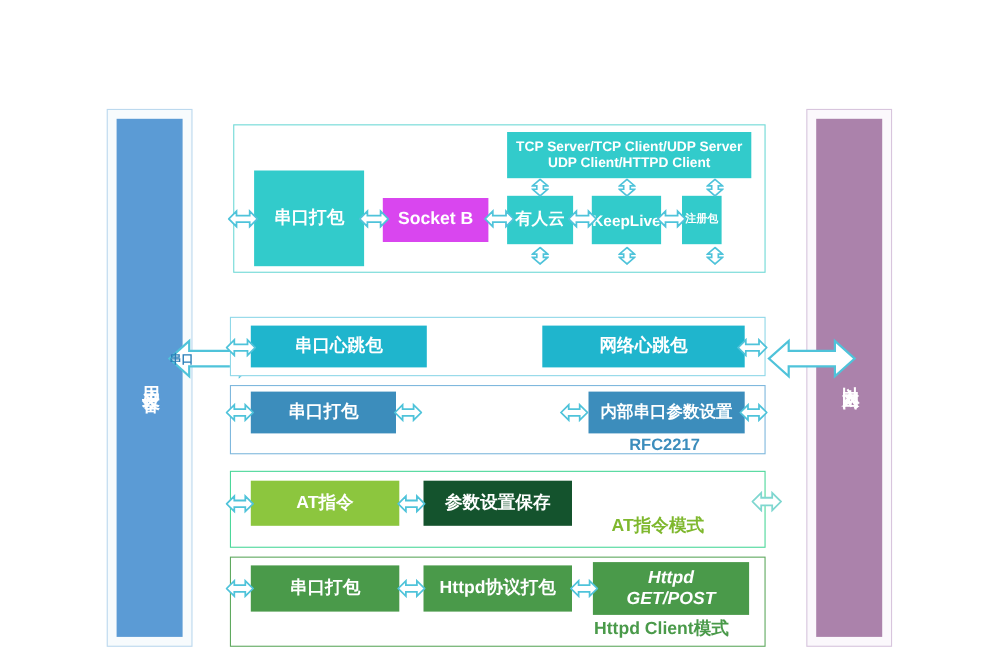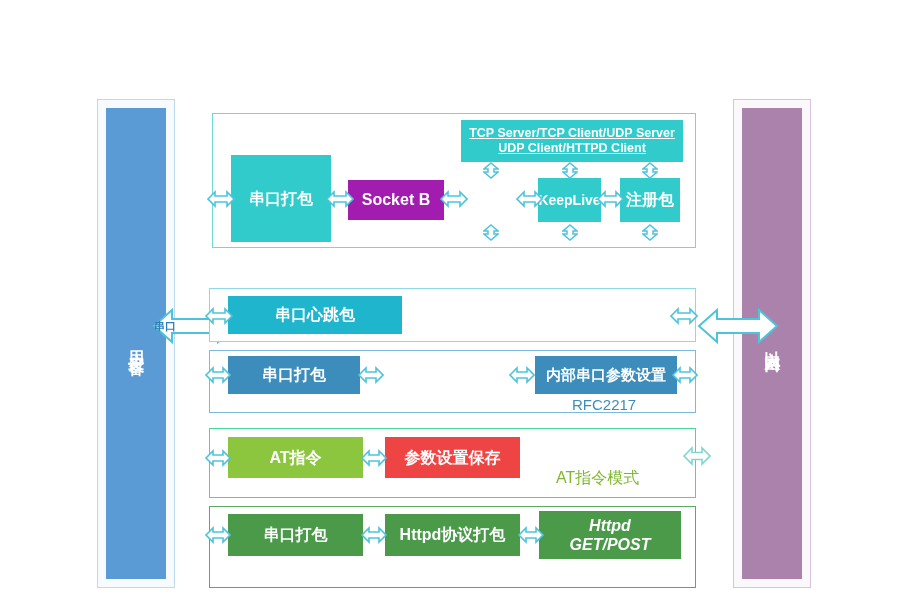--- a/index.html
+++ b/index.html
@@ -58,21 +58,21 @@
     line-height: 1.2;
   }
 
   
   .harrow, .varrow { position: absolute; }
   .harrow svg, .varrow svg { display: block; }
 
   
   .caption {
     position: absolute;
-    font-weight: normal;
+    font-weight: bold;
     white-space: nowrap;
   }
 
   .serial-tag {
     position: absolute;
     color: #2a7fb8;
     font-size: 11px;
     font-weight: bold;
     white-space: nowrap;
   }
@@ -107,38 +107,41 @@
 
   <div class="harrow" style="left:697px; top:305px; width:82px; height:42px;">
     <svg width="82" height="42" viewBox="0 0 82 42">
       <polygon points="2,21 20,5 20,14 62,14 62,5 80,21 62,37 62,28 20,28 20,37" fill="#ffffff" stroke="#4fc3da" stroke-width="2"></polygon>
     </svg>
   </div>
 
   <div class="panel" style="left:212px; top:113px; width:484px; height:135px;"></div>
 
   <div class="box" style="left:461px; top:120px; width:222px; height:42px; background:#32cbcb; font-size:12.5px;">
-    <span style="white-space:pre-line;text-decoration:underline;">TCP Server/TCP Client/UDP Server
+    <span style="white-space:pre-line;">TCP Server/TCP Client/UDP Server
 UDP Client/HTTPD Client</span>
   </div>
 
   <div class="box" style="left:231px; top:155px; width:100px; height:87px; background:#32cbcb; font-size:16px;">
     <span>串口打包</span>
   </div>
 
-  <div class="box" style="left:348px; top:180px; width:96px; height:40px; background:#a21caf; font-size:16px;">
+  <div class="box" style="left:348px; top:180px; width:96px; height:40px; background:#d946ef; font-size:16px;">
     <span>Socket B</span>
   </div>
 
+  <div class="box" style="left:461px; top:178px; width:60px; height:44px; background:#32cbcb; font-size:15px;">
+    <span>有人云</span>
+  </div>
 
   <div class="box" style="left:538px; top:178px; width:63px; height:44px; background:#32cbcb; font-size:14px;">
     <span>KeepLive</span>
   </div>
 
-  <div class="box" style="left:620px; top:178px; width:60px; height:44px; background:#32cbcb; font-size:16px;">
+  <div class="box" style="left:620px; top:178px; width:36px; height:44px; background:#32cbcb; font-size:10px;">
     <span>注册包</span>
   </div>
 
   <div class="harrow" style="left:207px; top:190px;">
     <svg width="28" height="18" viewBox="0 0 28 18">
       <polygon points="1,9 8,2 8,6 20,6 20,2 27,9 20,16 20,12 8,12 8,16" fill="#ffffff" stroke="#4fc3da" stroke-width="1.6"></polygon>
     </svg>
   </div>
   <div class="harrow" style="left:326px; top:190px;">
     <svg width="28" height="18" viewBox="0 0 28 18">
@@ -188,24 +191,27 @@
     </svg>
   </div>
   <div class="varrow" style="left:642px; top:224px;">
     <svg width="16" height="17" viewBox="0 0 16 17">
       <polygon points="8,1 15,7 11,7 11,10 15,10 8,16 1,10 5,10 5,7 1,7" fill="#ffffff" stroke="#4fc3da" stroke-width="1.5"></polygon>
     </svg>
   </div>
 
   <div class="panel teal2" style="left:209px; top:288px; width:487px; height:54px;"></div>
 
-  <div class="box" style="left:228px; top:296px; width:174px; height:38px; background:#1fb5cd; font-size:16px;font-family:Liberation Serif, serif;">
+  <div class="box" style="left:228px; top:296px; width:160px; height:38px; background:#1fb5cd; font-size:16px;font-family:Liberation Serif, serif;">
     <span>串口心跳包</span>
   </div>
 
+  <div class="box" style="left:493px; top:296px; width:184px; height:38px; background:#1fb5cd; font-size:16px;">
+    <span>网络心跳包</span>
+  </div>
 
   <div class="harrow" style="left:205px; top:307px;">
     <svg width="28" height="18" viewBox="0 0 28 18">
       <polygon points="1,9 8,2 8,6 20,6 20,2 27,9 20,16 20,12 8,12 8,16" fill="#ffffff" stroke="#4fc3da" stroke-width="1.6"></polygon>
     </svg>
   </div>
   <div class="harrow" style="left:670px; top:307px;">
     <svg width="28" height="18" viewBox="0 0 28 18">
       <polygon points="1,9 8,2 8,6 20,6 20,2 27,9 20,16 20,12 8,12 8,16" fill="#ffffff" stroke="#4fc3da" stroke-width="1.6"></polygon>
     </svg>
@@ -244,21 +250,21 @@
       <polygon points="1,9 8,2 8,6 18,6 18,2 25,9 18,16 18,12 8,12 8,16" fill="#ffffff" stroke="#4fc3da" stroke-width="1.6"></polygon>
     </svg>
   </div>
 
   <div class="panel green" style="left:209px; top:428px; width:487px; height:70px;"></div>
 
   <div class="box" style="left:228px; top:437px; width:135px; height:41px; background:#8cc63e; font-size:16px;">
     <span>AT指令</span>
   </div>
 
-  <div class="box" style="left:385px; top:437px; width:135px; height:41px; background:#ef4444; font-size:16px;">
+  <div class="box" style="left:385px; top:437px; width:135px; height:41px; background:#14532d; font-size:16px;">
     <span>参数设置保存</span>
   </div>
 
   <div class="caption" style="left:556px; top:468px; font-size:16px; color:#7fb82e;">AT指令模式</div>
 
   <div class="harrow" style="left:205px; top:449px;">
     <svg width="26" height="18" viewBox="0 0 26 18">
       <polygon points="1,9 8,2 8,6 18,6 18,2 25,9 18,16 18,12 8,12 8,16" fill="#ffffff" stroke="#4fc3da" stroke-width="1.6"></polygon>
     </svg>
   </div>
@@ -281,20 +287,21 @@
 
   <div class="box" style="left:385px; top:514px; width:135px; height:42px; background:#4a9a4a; font-size:16px;">
     <span>Httpd协议打包</span>
   </div>
 
   <div class="box" style="left:539px; top:511px; width:142px; height:48px; background:#4a9a4a; font-size:16px;font-style:italic;">
     <span style="white-space:pre-line;">Httpd
 GET/POST</span>
   </div>
 
+  <div class="caption" style="left:540px; top:561px; font-size:16px; color:#4a9a4a;">Httpd Client模式</div>
 
   <div class="harrow" style="left:205px; top:526px;">
     <svg width="26" height="18" viewBox="0 0 26 18">
       <polygon points="1,9 8,2 8,6 18,6 18,2 25,9 18,16 18,12 8,12 8,16" fill="#ffffff" stroke="#4fc3da" stroke-width="1.6"></polygon>
     </svg>
   </div>
   <div class="harrow" style="left:361px; top:526px;">
     <svg width="26" height="18" viewBox="0 0 26 18">
       <polygon points="1,9 8,2 8,6 18,6 18,2 25,9 18,16 18,12 8,12 8,16" fill="#ffffff" stroke="#4fc3da" stroke-width="1.6"></polygon>
     </svg>

